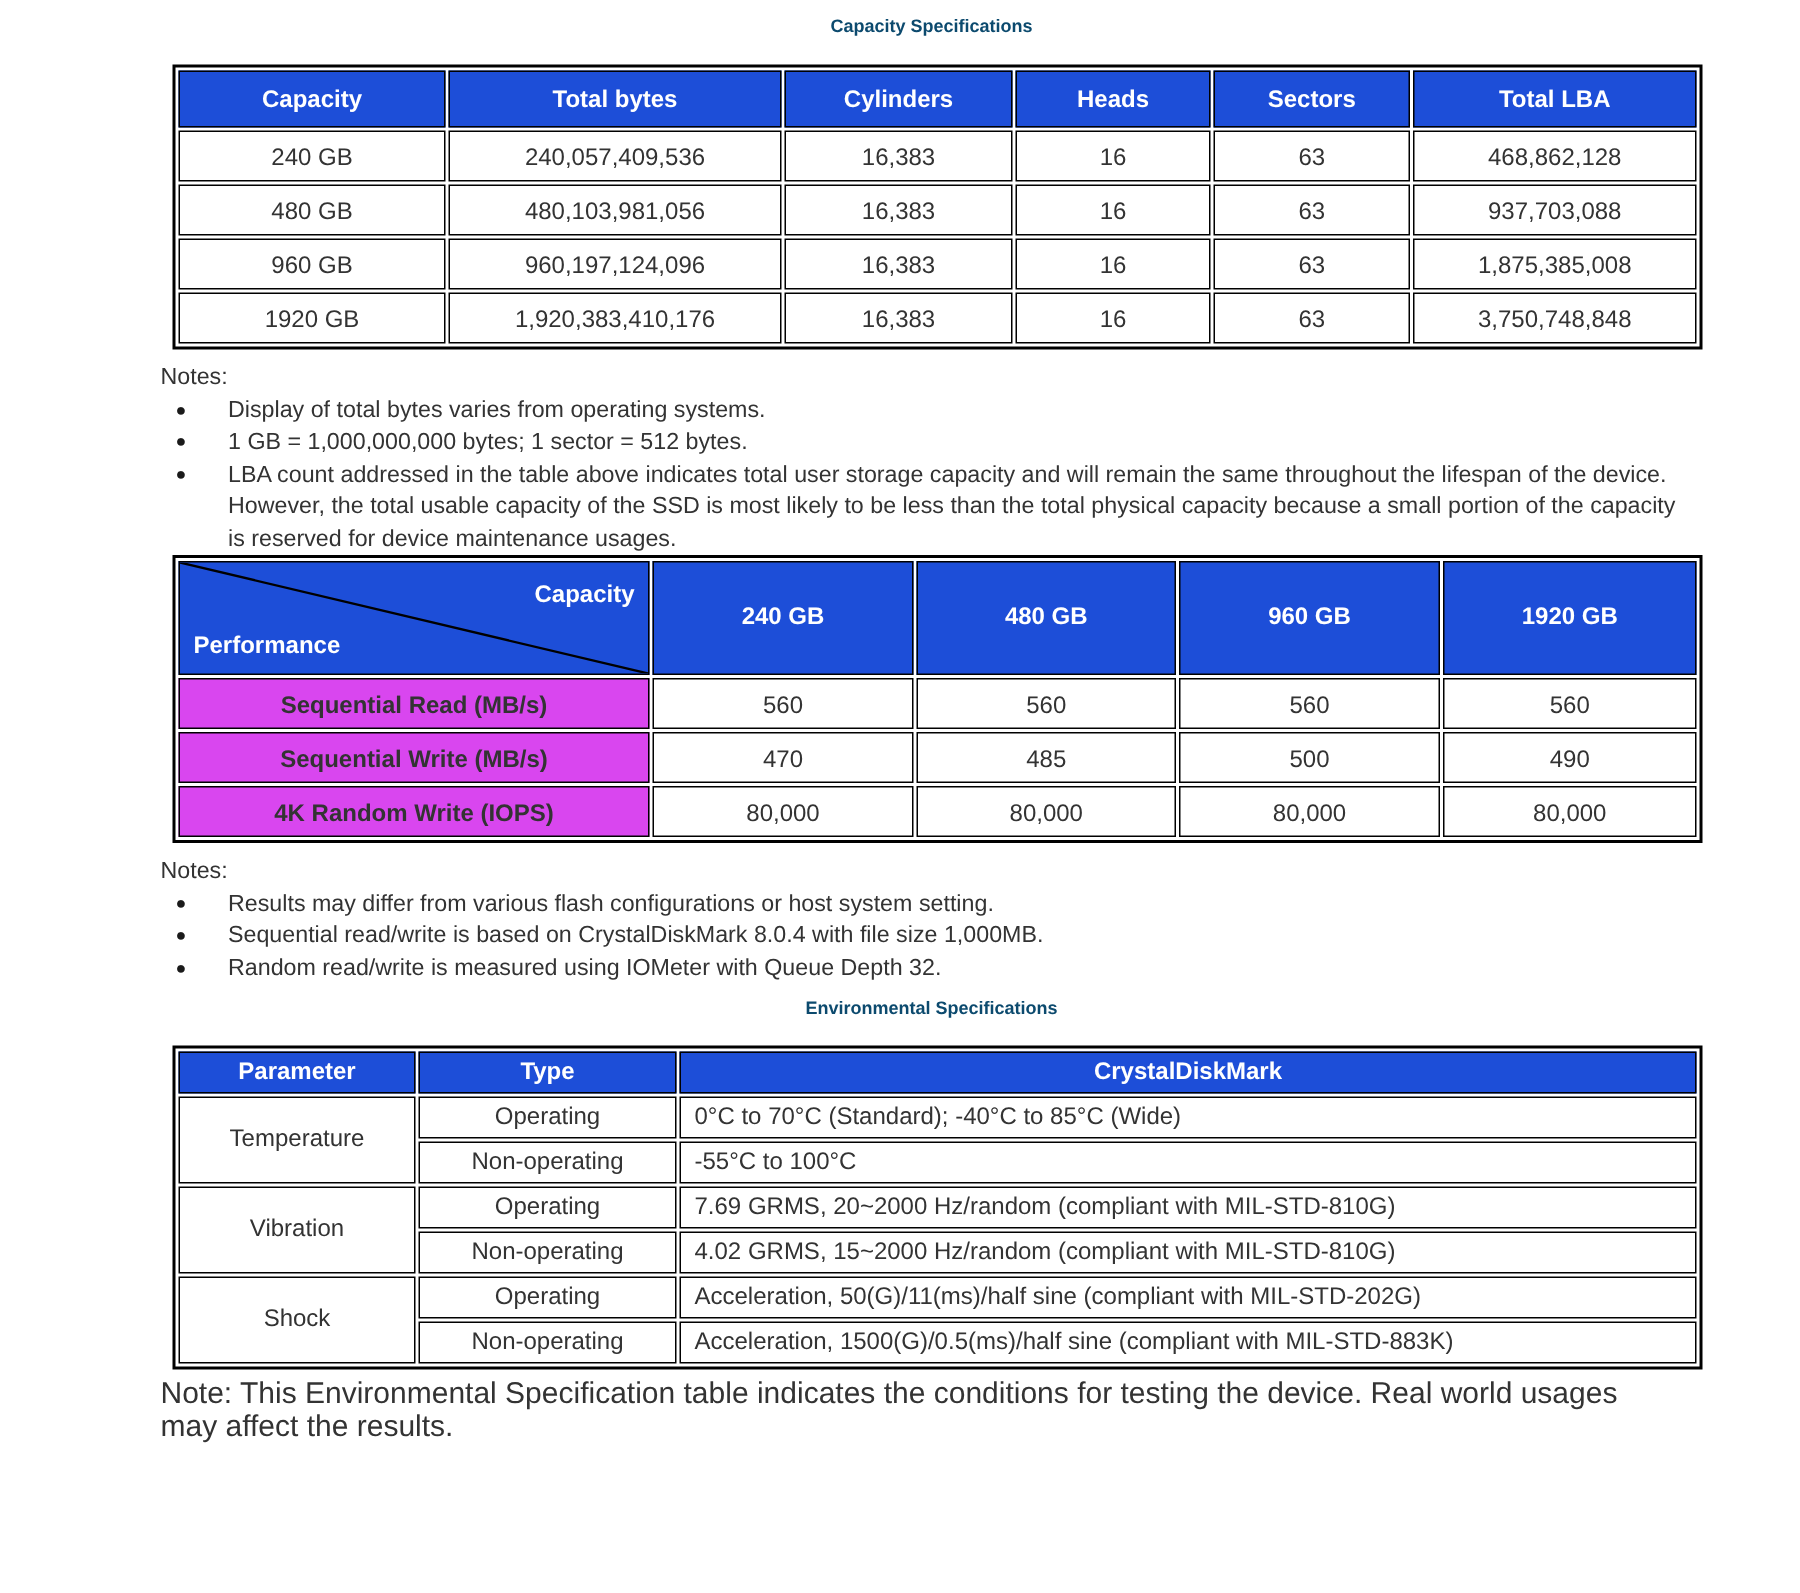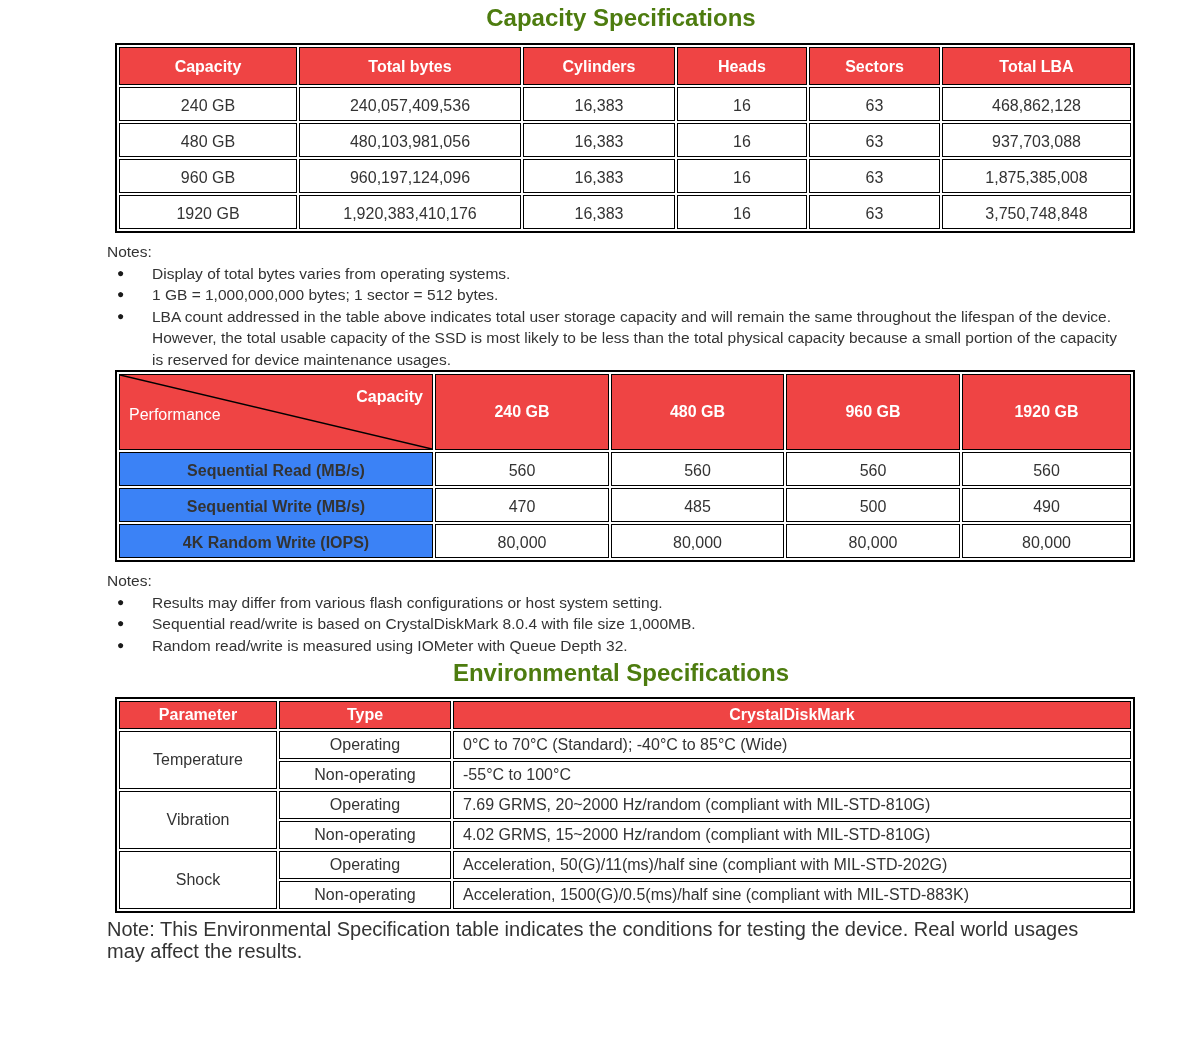--- a/index.html
+++ b/index.html
@@ -14,24 +14,24 @@
     height: 1062px;
     box-sizing: border-box;
     padding: 5px 0 0 107px;
     overflow: hidden;
     background: #ffffff;
   }
   .sec-title {
     width: 1028px;
     margin: 0 0 13px 0;
     text-align: center;
-    font-size: 24px;
+    font-size: 12px;
     line-height: 25px;
     font-weight: bold;
-    color: #4d7c0f;
+    color: #0c4a6e;
   }
   .sec-title.mid { margin-top: 5px; margin-bottom: 11px; }
   .sec-title.bot { margin-top: 4px; margin-bottom: 12px; }
 
   
   table.tbl {
     border-collapse: separate;
     border-spacing: 2px;
     table-layout: fixed;
     border: 2px solid #000;
@@ -42,53 +42,53 @@
   table.tbl th, table.tbl td {
     box-sizing: border-box;
     border: 1px solid #000;
     text-align: center;
     font-size: 16px;
     color: #333333;
     overflow: hidden;
     background: #ffffff;
   }
   table.tbl thead th {
-    background: #ef4444;
+    background: #1d4ed8;
     color: #ffffff;
     font-weight: bold;
   }
 
   
   .t1 thead th { height: 38px; vertical-align: bottom; padding-bottom: 8px; }
   .t1 tbody td { height: 34px; vertical-align: bottom; padding-bottom: 5px; }
 
   
   .t2 thead th { height: 76px; vertical-align: middle; }
   .t2 tbody td, .t2 tbody th { height: 34px; vertical-align: bottom; padding-bottom: 5px; }
   .t2 tbody th.rowlabel {
-    background: #3b82f6;
+    background: #d946ef;
     color: #333333;
     font-weight: bold;
   }
   .t2 th.corner { position: relative; padding: 0; }
   .t2 th.corner svg.diag {
     position: absolute;
     left: 0; top: 0;
     width: 100%; height: 100%;
     display: block;
   }
   .corner-cap {
     position: absolute;
     top: 13px; right: 9px;
     font-size: 16px; font-weight: bold; color: #ffffff;
   }
   .corner-perf {
     position: absolute;
-    bottom: 25px; left: 9px;
-    font-size: 16px; font-weight: normal; color: #ffffff;
+    bottom: 9px; left: 9px;
+    font-size: 16px; font-weight: bold; color: #ffffff;
   }
 
   
   .t3 thead th { height: 28px; vertical-align: middle; }
   .t3 tbody td { height: 28px; vertical-align: middle; }
   .t3 td.spec { text-align: left; padding-left: 9px; }
 
   
   .notes {
     margin-top: 8px;

